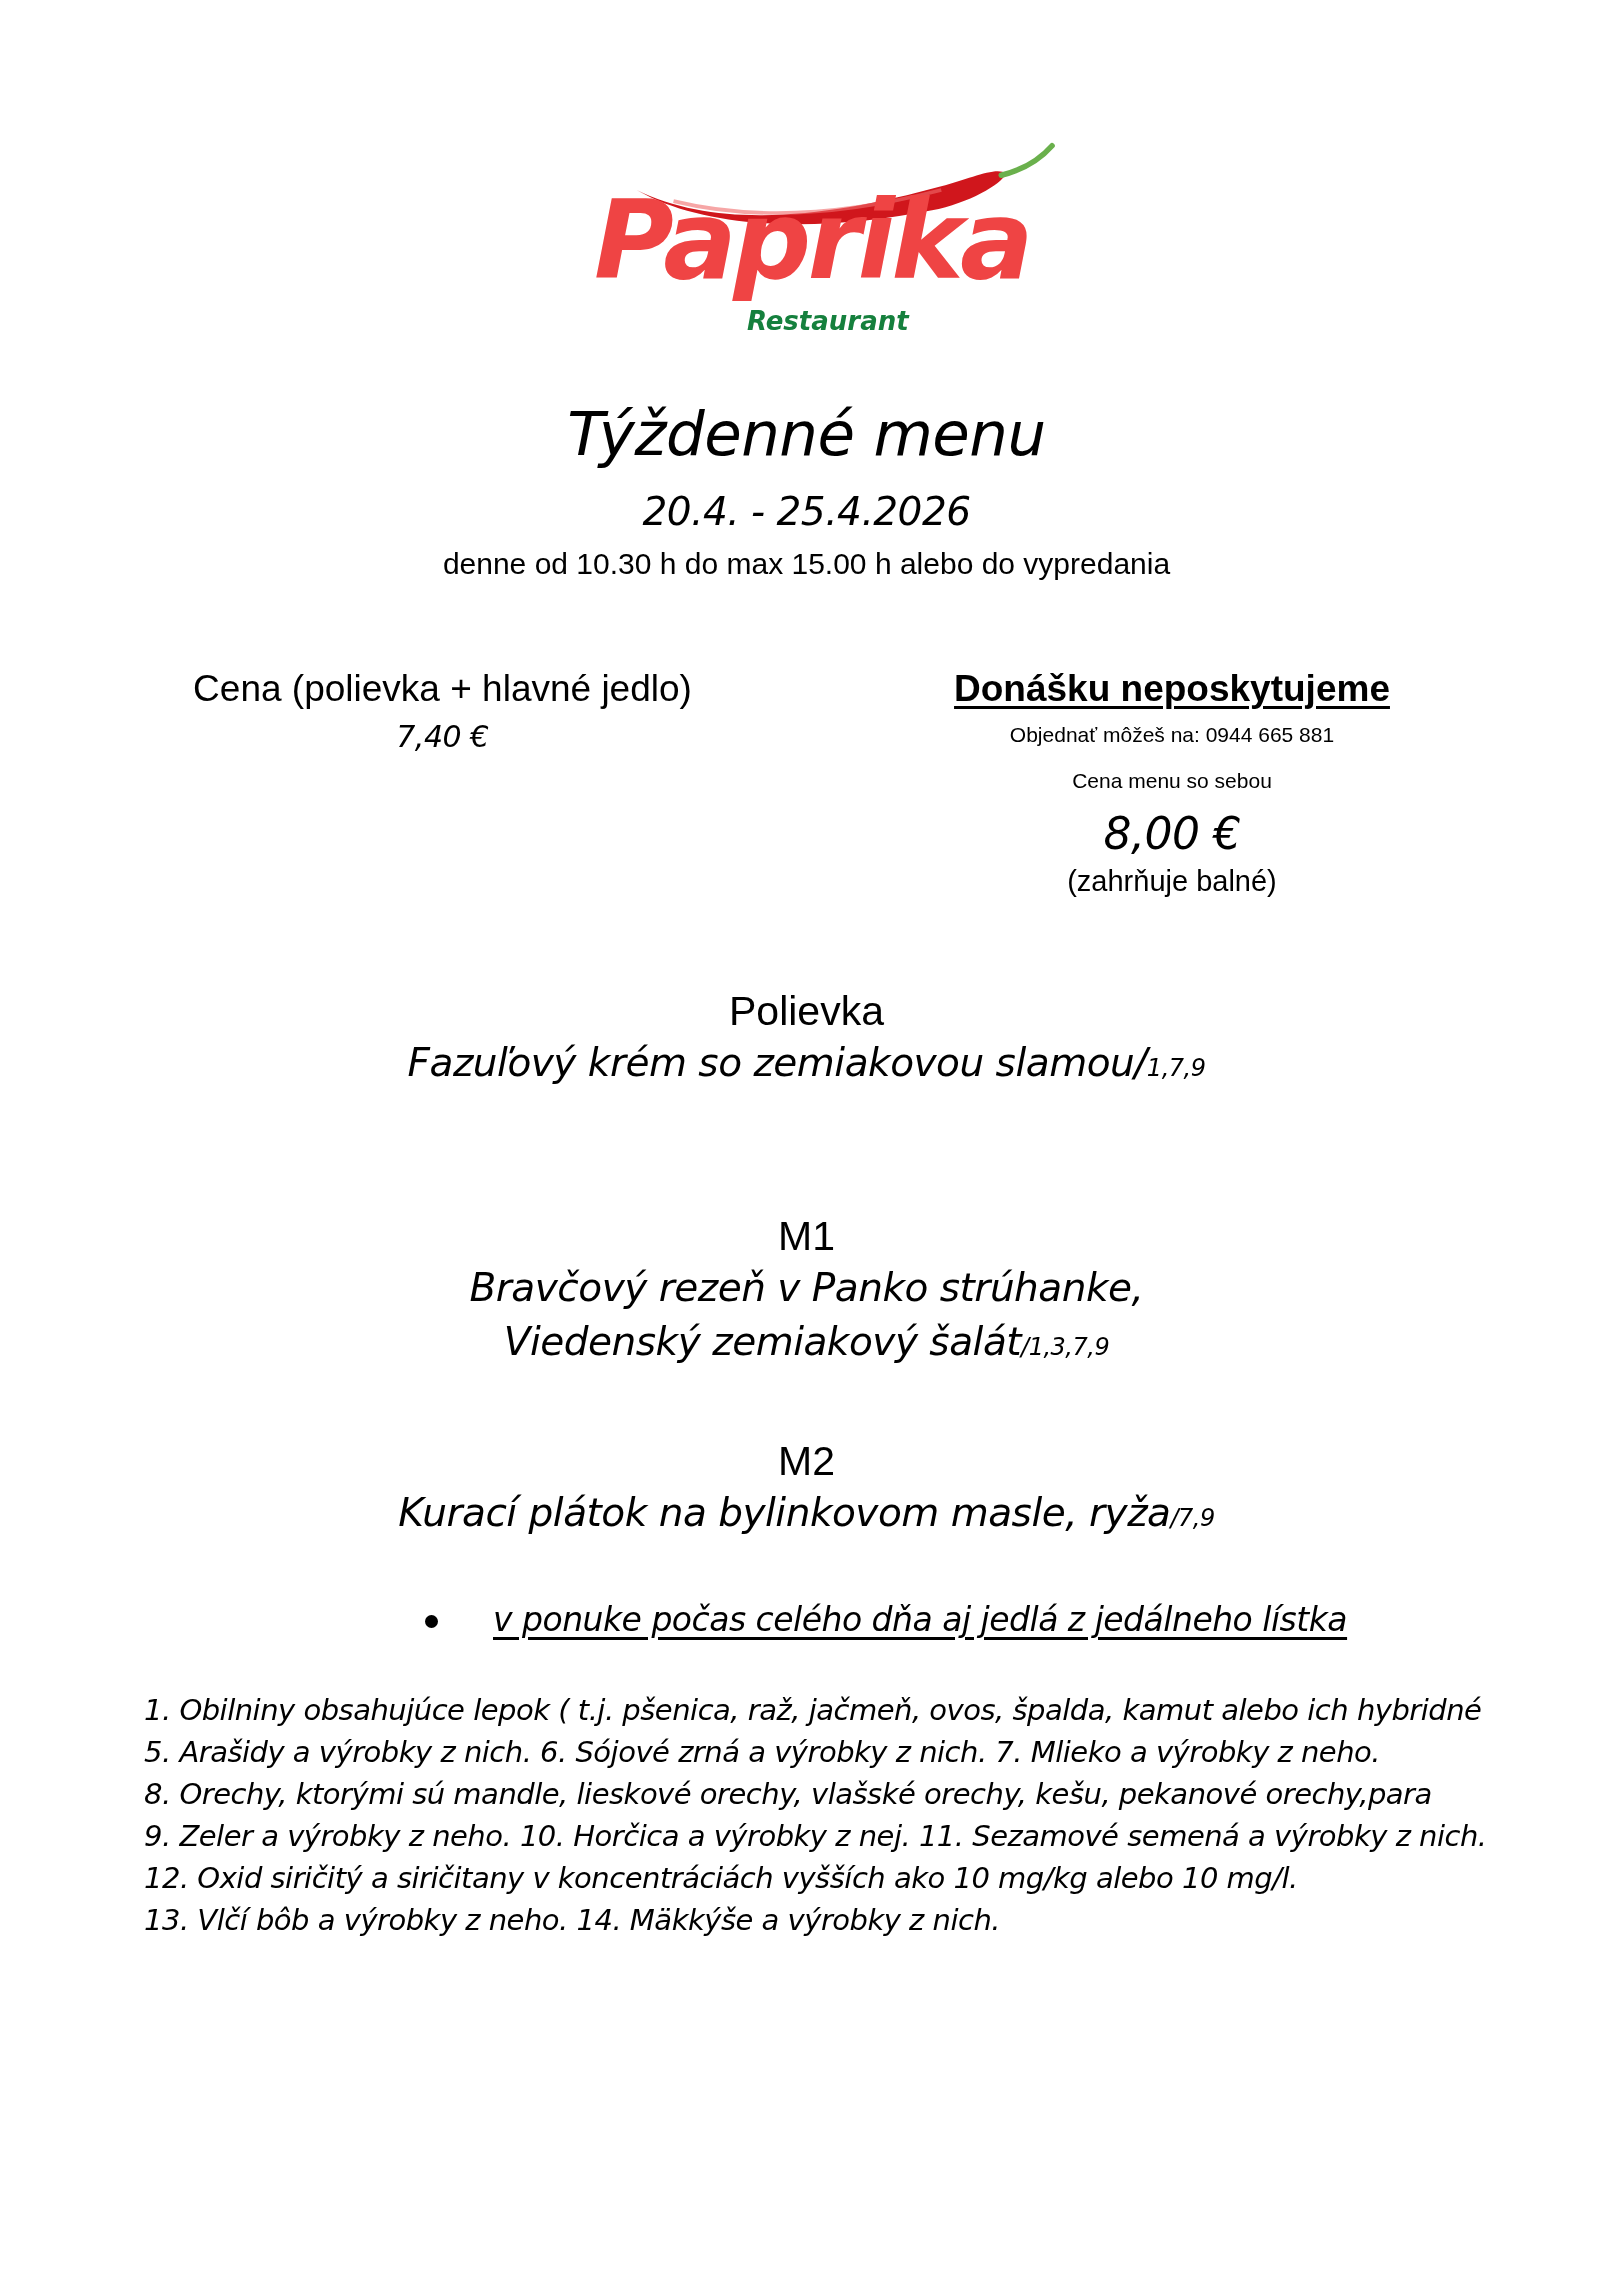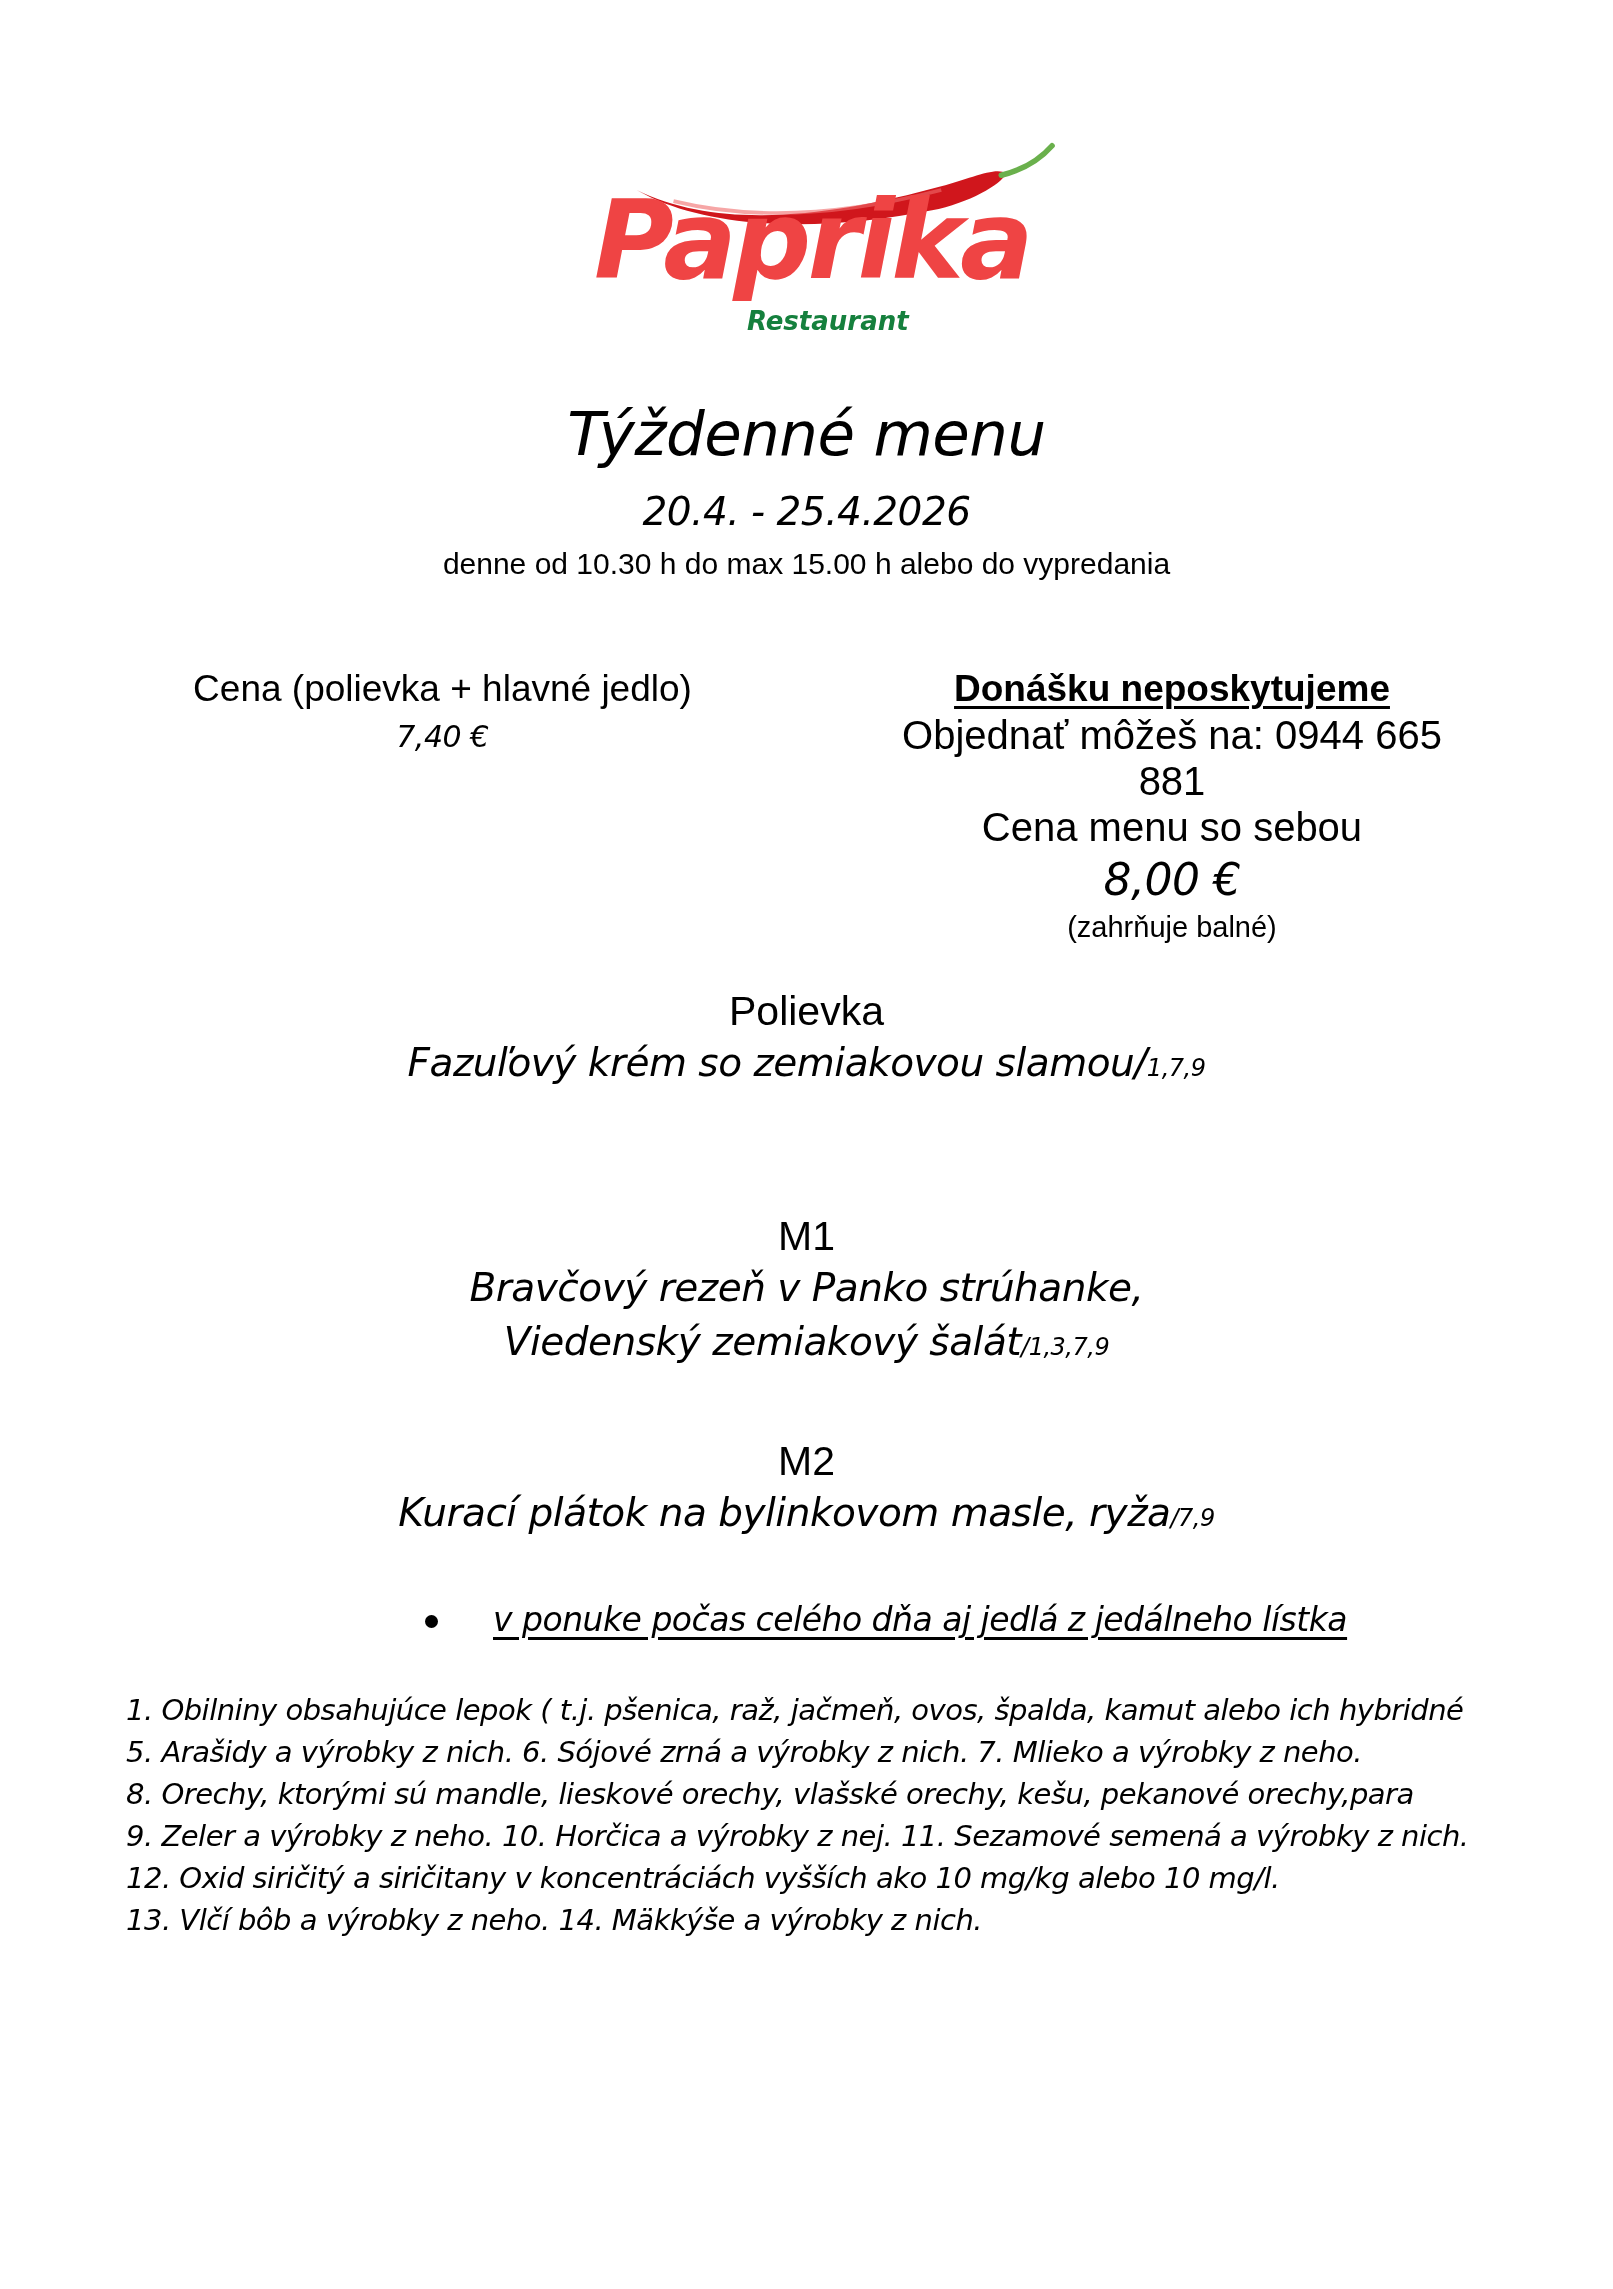--- a/index.html
+++ b/index.html
@@ -28,37 +28,37 @@
     #title { top: 397px; font-size: 61px; line-height: 74px; }
     #date { top: 489px; font-size: 39px; line-height: 46px; }
     #hours { top: 545px; font-size: 30px; line-height: 37px; }
 
     #price-left { left: 138px; top: 666px; width: 609px; text-align: center; }
     #price-left .lbl { font-size: 37px; line-height: 46px; }
     #price-left .val { font-size: 30px; line-height: 50px; }
 
     #price-right { left: 886px; top: 666px; width: 572px; text-align: center; }
     #price-right .hdr { font-size: 37px; line-height: 46px; font-weight: bold; text-decoration: underline; text-decoration-thickness: 2.8px; text-underline-offset: 4.6px; }
-    #price-right .line { font-size: 40px; line-height: 46px; }
+    #price-right .line { font-size: 21px; line-height: 46px; }
     #price-right .val { font-size: 44px; line-height: 59px; }
     #price-right .note { font-size: 29px; line-height: 37px; }
 
     .sect-h { font-size: 41px; line-height: 50px; }
     .dish { font-size: 39px; line-height: 54px; }
     .alg { font-size: 24px; font-weight: normal; }
 
     #soup { top: 986px; }
     #m1 { top: 1211px; }
     #m2 { top: 1436px; }
 
     #note { left: 425px; top: 1597px; font-size: 33px; line-height: 46px; }
     #note .bullet { display: inline-block; width: 13px; height: 13px; background:#000; border-radius: 50%; margin-right: 55px; vertical-align: middle; }
     #note .txt { text-decoration: underline; text-underline-offset: 5.5px; }
 
-    #allergens { left: 126px; top: 1689px; width: 1347px; font-size: 29px; line-height: 42px; }
+    #allergens { left: 144px; top: 1689px; width: 1347px; font-size: 29px; line-height: 42px; }
   </style>
 </head>
 <body>
 
 <div id="logo" class="abs">
   <svg width="554" height="111" viewBox="0 0 600 120" style="position:absolute;left:0;top:0">
     <path d="M110 66 C 200 110, 320 95, 440 62 C 470 54, 500 40, 510 48 C 505 60, 470 80, 430 88 C 320 110, 190 112, 110 66 Z" fill="#d0161c"></path>
     <path d="M150 78 C 240 100, 340 92, 440 66" stroke="#f06a6a" stroke-width="4" fill="none" opacity="0.6"></path>
     <path d="M505 50 C 525 45, 545 35, 560 18" stroke="#6ab04c" stroke-width="6" fill="none" stroke-linecap="round"></path>
   </svg>

